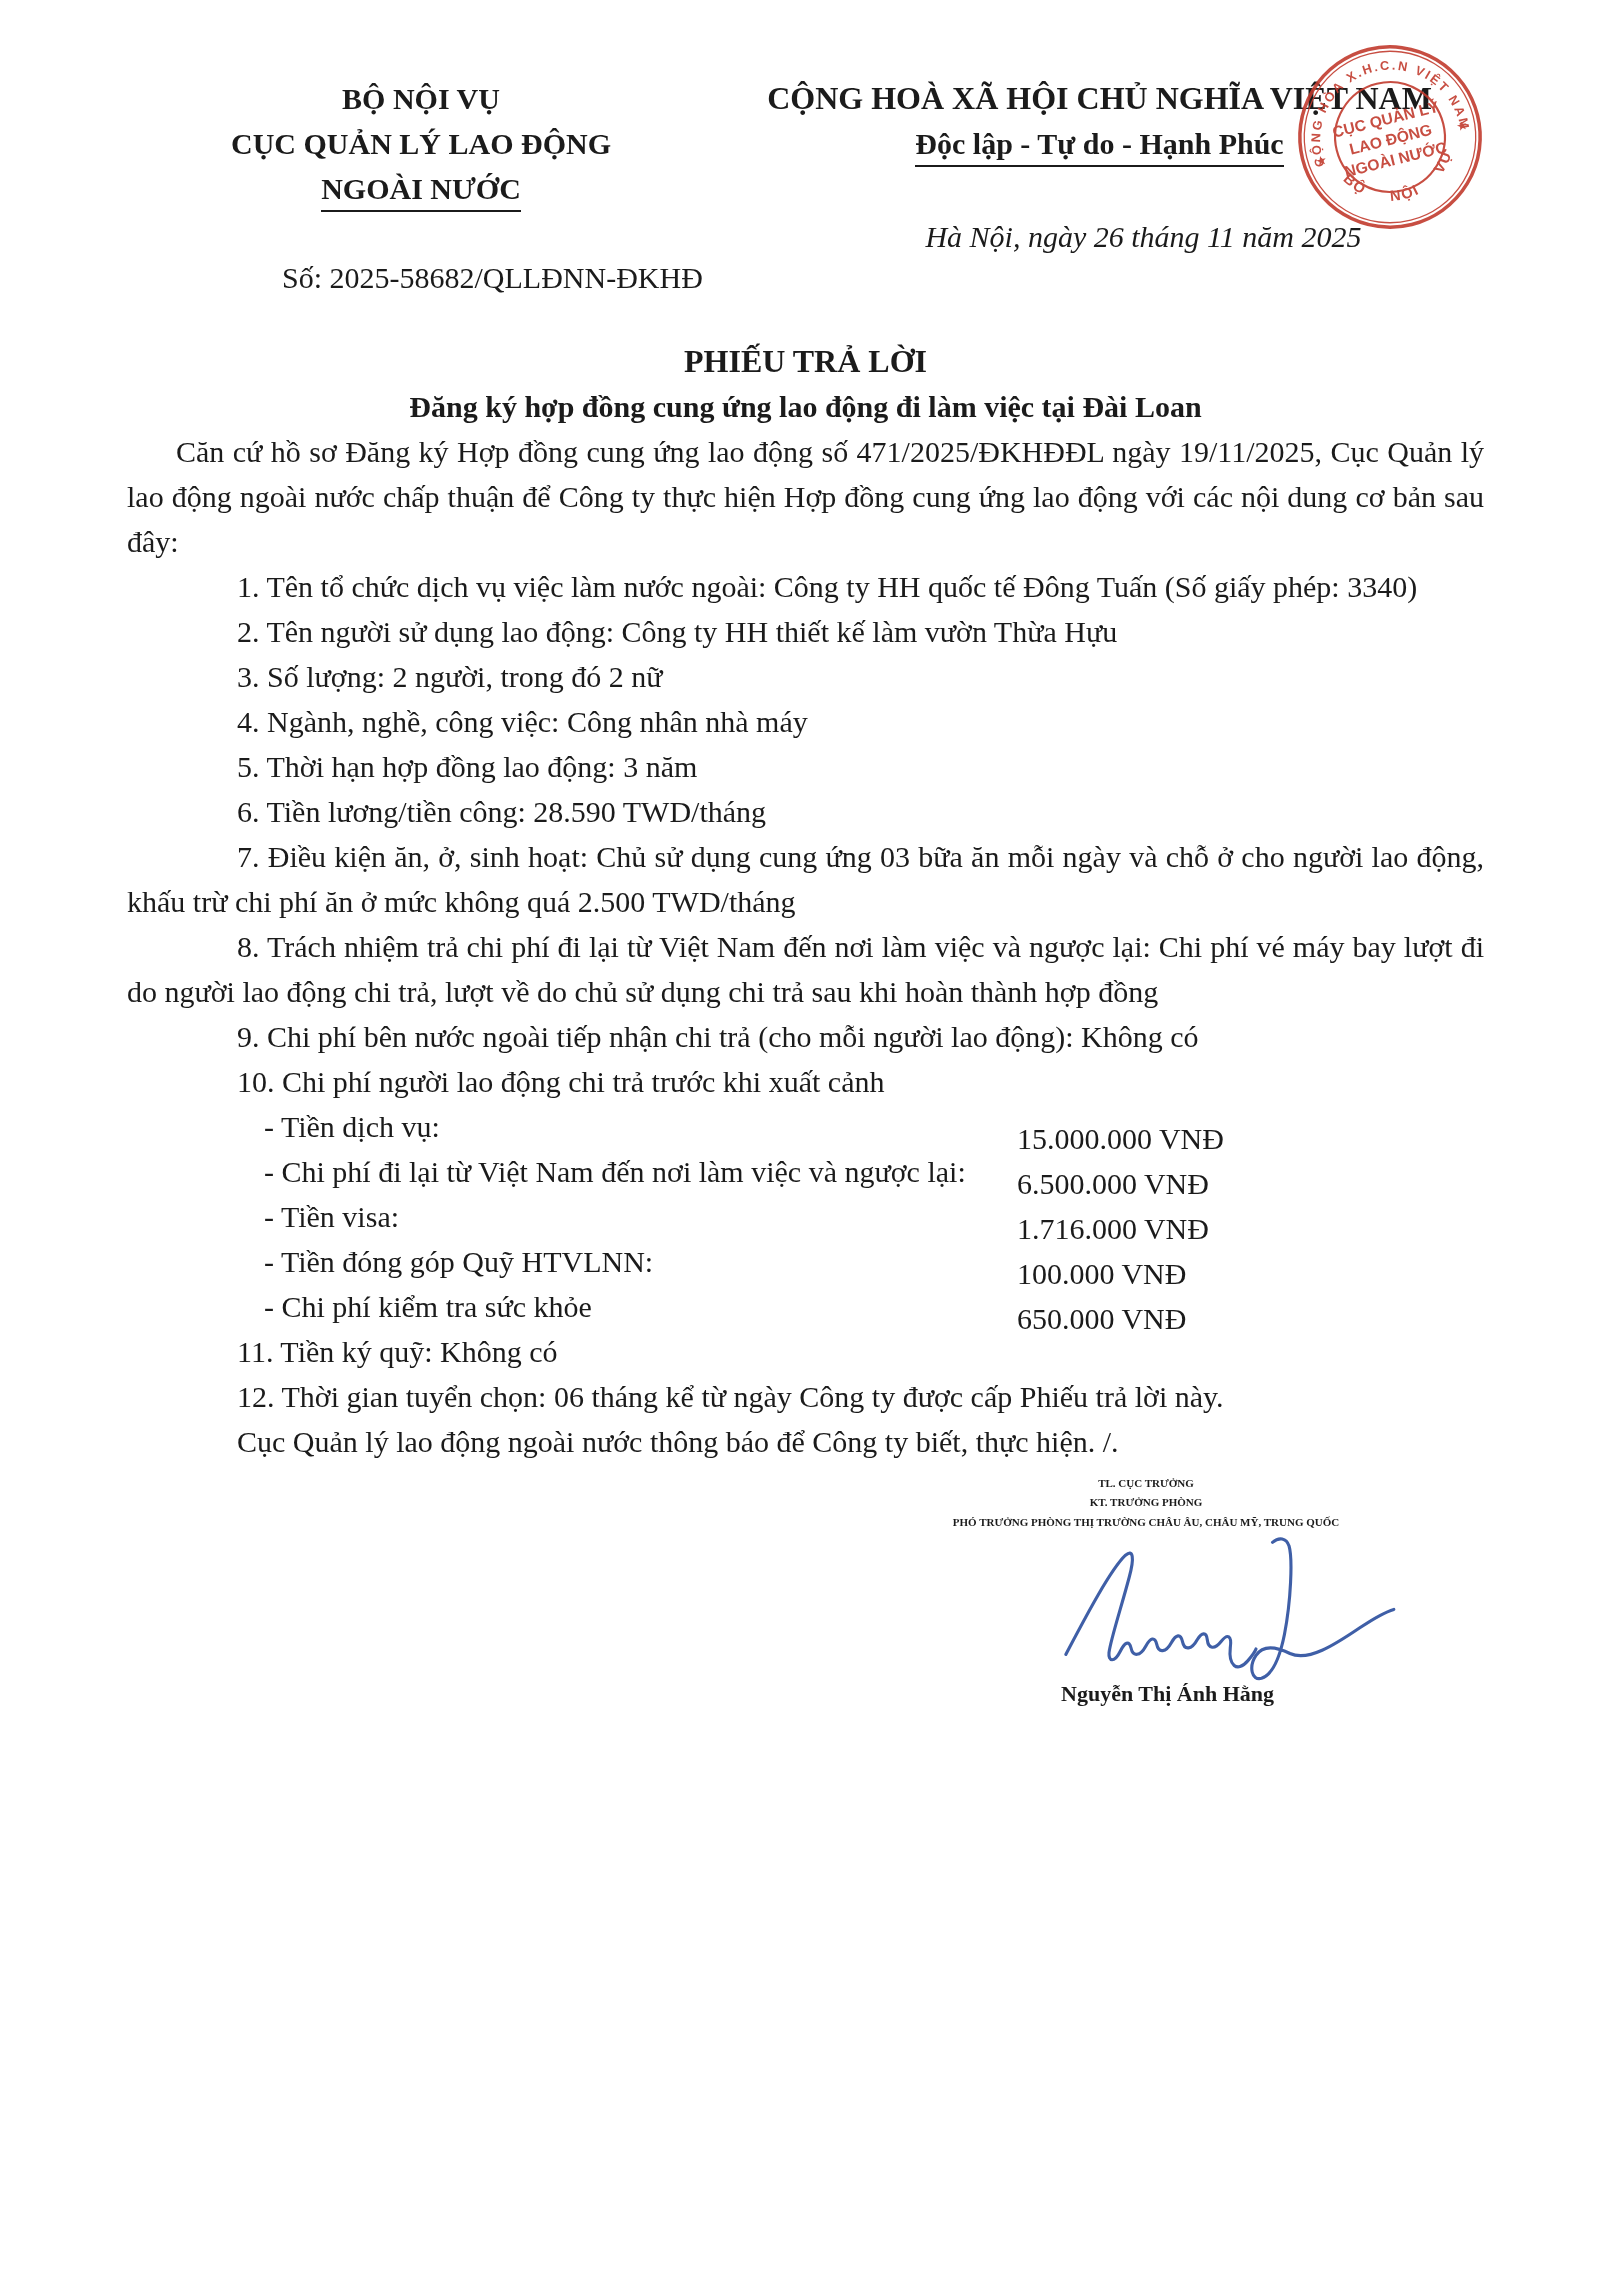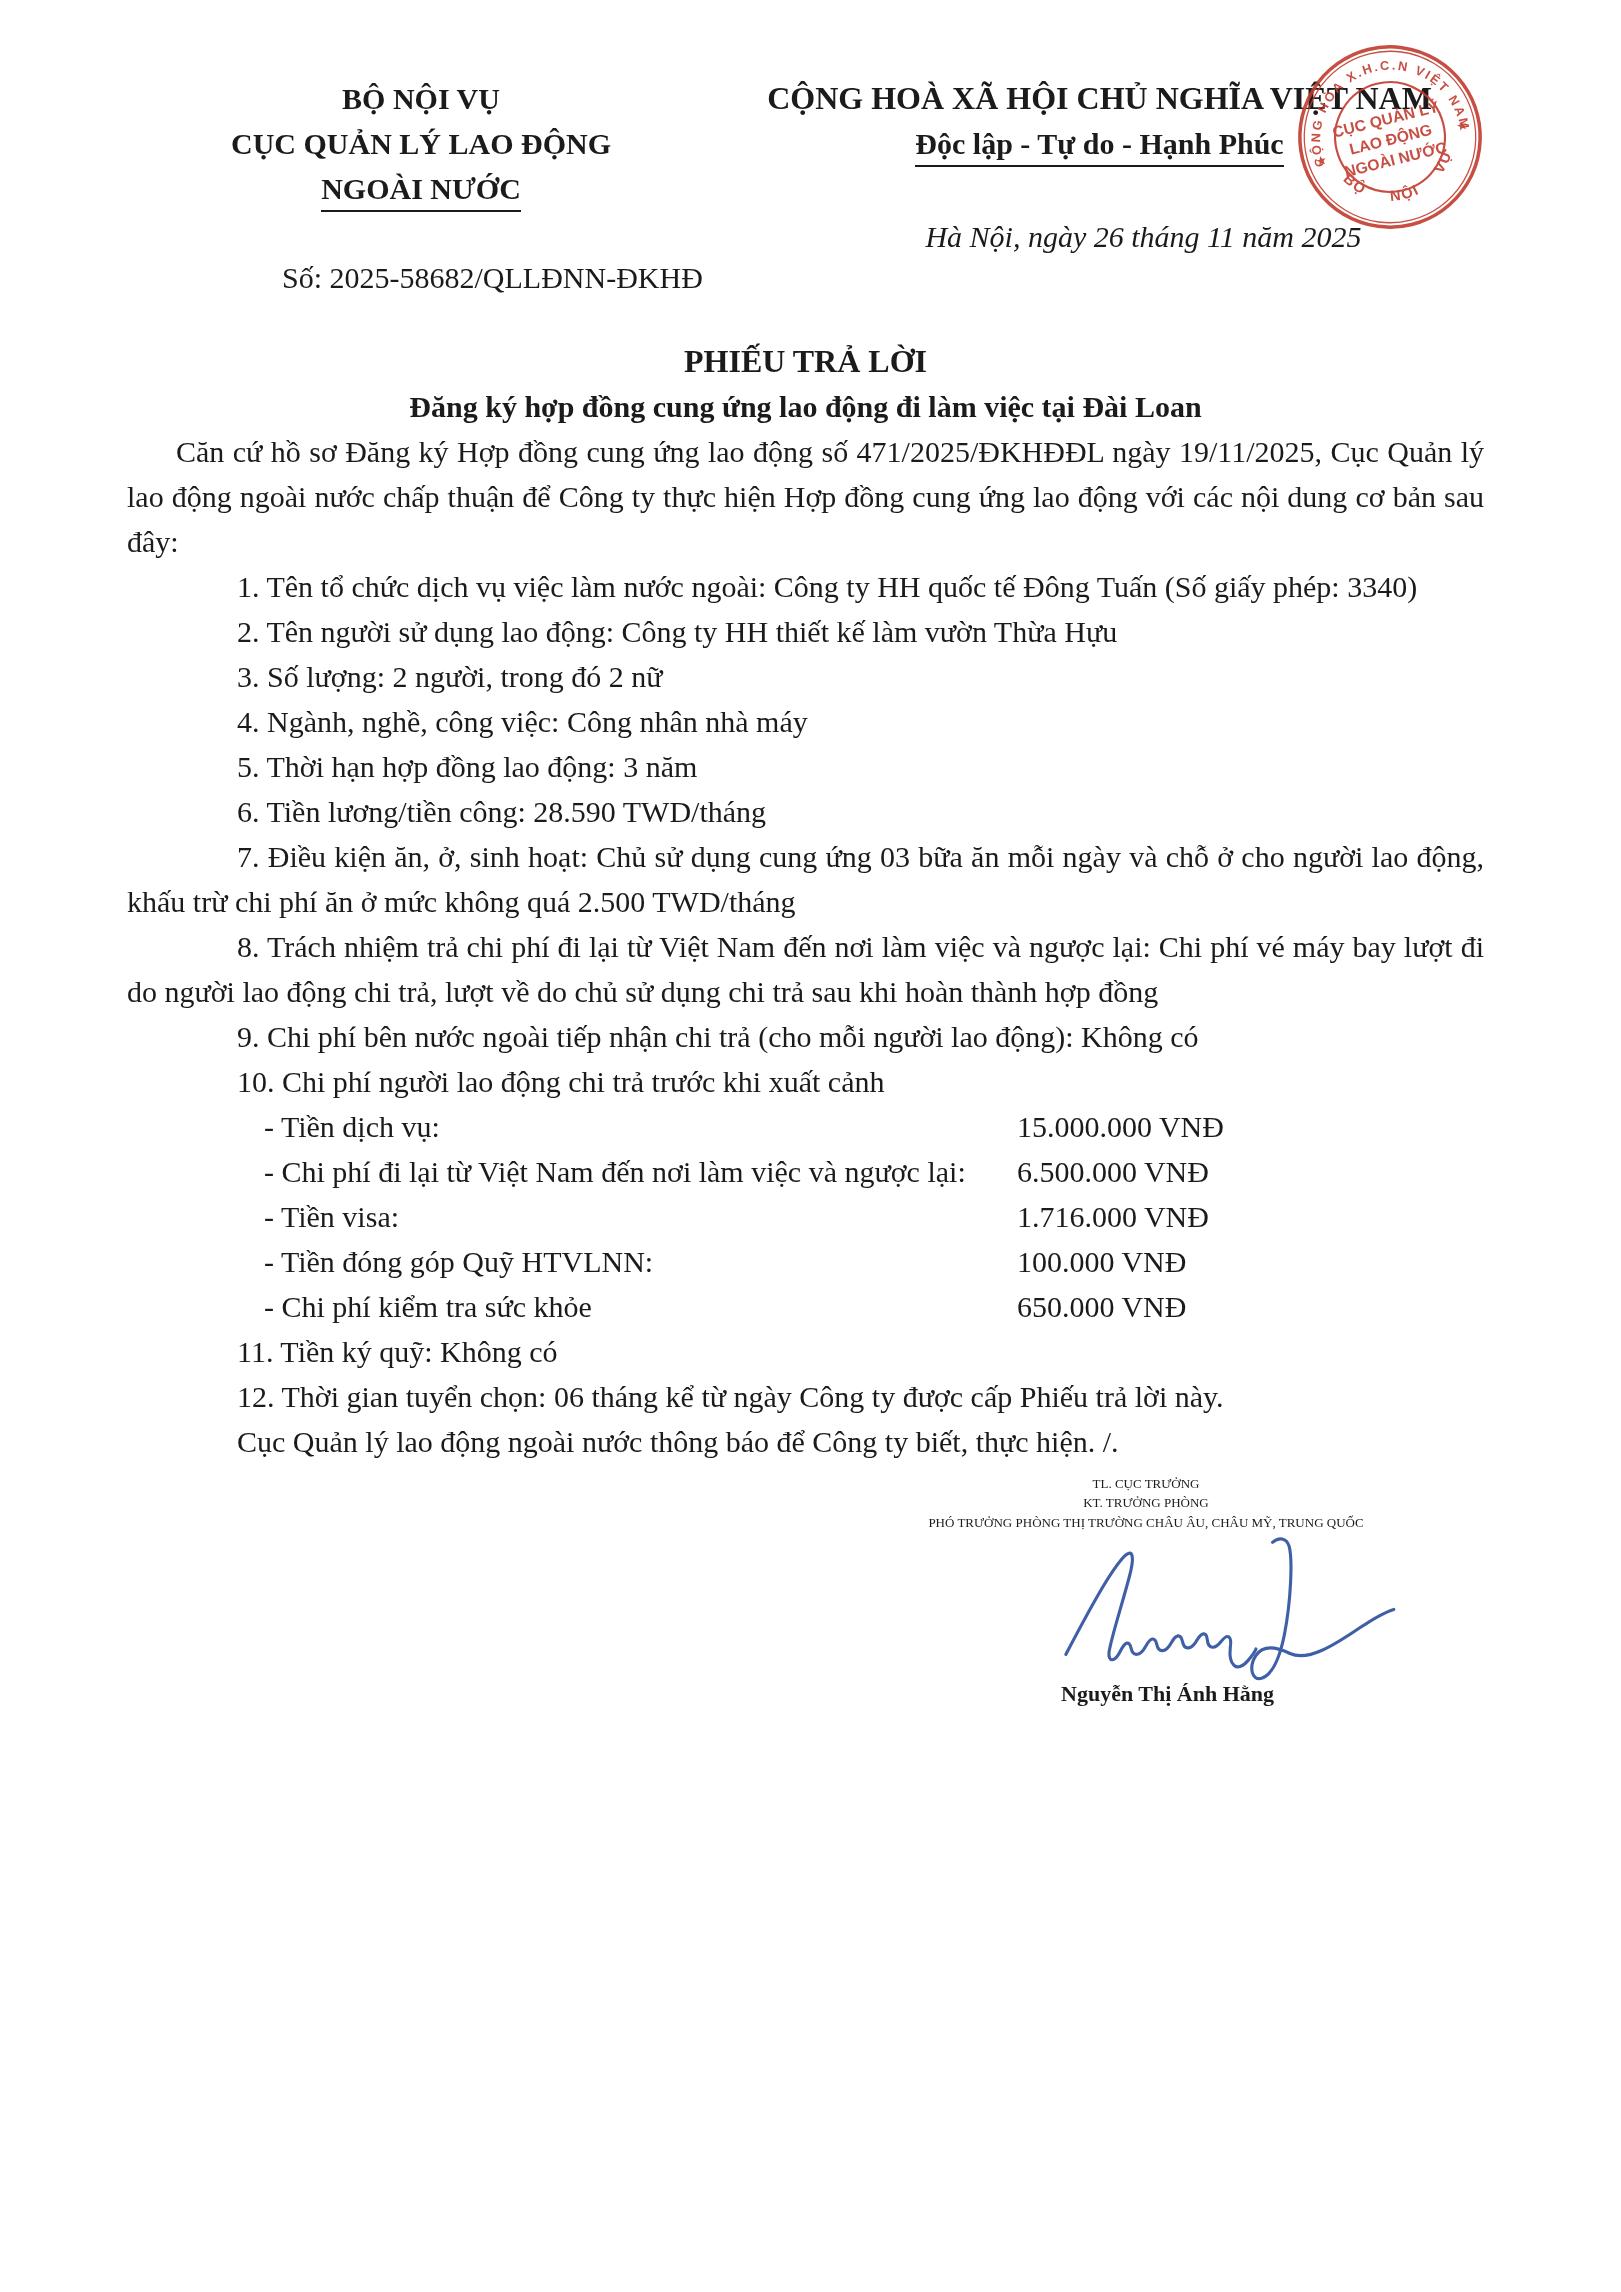--- a/index.html
+++ b/index.html
@@ -27,25 +27,25 @@
          font-family:"Liberation Sans","DejaVu Sans",sans-serif;}
   
   .title{margin-top:39px;text-align:center;font-weight:bold;font-size:32px;line-height:45px;}
   .subtitle{text-align:center;font-weight:bold;line-height:45px;}
   .recipient div{text-align:center;line-height:45px;}
   
   p{margin:0;}
   .intro{ text-align:justify;text-indent:49px;line-height:45px;}
   .item{  text-align:justify;text-indent:110px;line-height:45px;}
   .fee-row{position:relative;padding-left:137px;line-height:45px;height:45px;white-space:nowrap;}
-  .fee-amount{position:absolute;left:890px;top:0;}
+  .fee-amount{position:absolute;left:890px;top:12px;}
   
   .sign-block{margin-left:auto;width:676px;text-align:center;margin-top:9.8px;
               font-family:"Liberation Serif","DejaVu Serif",serif;}
-  .sign-title{font-weight:normal;font-size:13px;line-height:19.6px;white-space:nowrap;}
+  .sign-title{font-weight:bold;font-size:11px;line-height:19.6px;white-space:nowrap;}
   .ink{display:block;margin:2px auto 0;position:relative;left:76px;}
   .sign-name{font-weight:bold;font-size:22px;line-height:23.5px;position:relative;left:21.6px;}
 </style>
 </head>
 <body>
 
 <div class="page">
 
   <svg class="stamp" width="196" height="196" viewBox="0 0 200 200" style="font-size:31px">
     <g transform="rotate(-14 100 100)" opacity="0.9">

